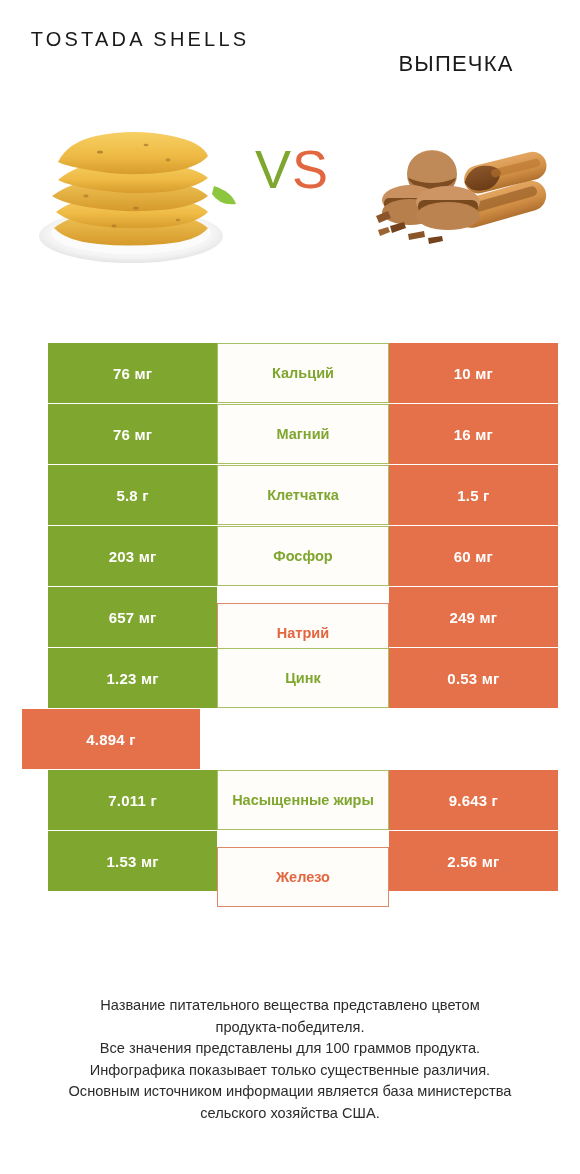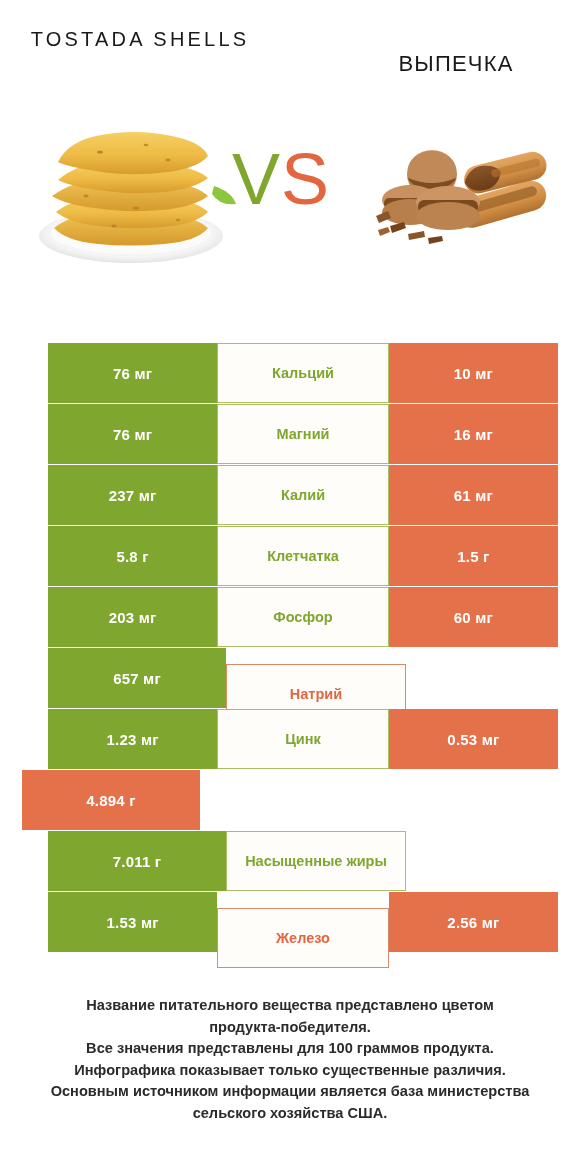--- a/index.html
+++ b/index.html
@@ -30,22 +30,22 @@
   }
 
   
   .hero { position: relative; height: 215px; }
 
   .food-left { position: absolute; left: 28px; top: 0px; width: 210px; height: 170px; }
   .food-right { position: absolute; left: 372px; top: 38px; width: 182px; height: 112px; }
 
   .vs {
     position: absolute; left: 232px; top: 38px;
-    width: 120px; 
-    font-size: 72px; font-weight: 400;
+    width: 120px; text-align: center;
+    font-size: 54px; font-weight: 400;
     font-family: "Liberation Sans", sans-serif;
     letter-spacing: 1px;
   }
   .vs .v { color: #7fa62e; }
   .vs .s { color: #e2663f; }
 
   
   .table { position: absolute; left: 22px; top: 343px; width: 536px; }
   .row { display: flex; height: 60px; margin-bottom: 1px; }
 
@@ -71,21 +71,21 @@
     overflow: hidden; white-space: nowrap;
   }
   .cell-label.two-line { white-space: normal; }
   .win-green  { color: #7fa62e; border-color: #a8bf63; }
   .win-orange { color: #e2663f; border-color: #dd8a6b; margin-top: 16px; }
 
   
   .note {
     position: absolute; left: 30px; top: 995px; width: 520px;
     text-align: center; color: #2b2b2b;
-    font-size: 14.6px; line-height: 21.5px; font-weight: 700;
+    font-size: 14.6px; line-height: 21.5px; font-weight: 400;
   }
   .note div { white-space: nowrap; }
 </style>
 </head>
 <body>
 
 <div class="page">
 
   <div class="titles">
     <div class="title title-left">TOSTADA SHELLS</div>
@@ -197,56 +197,53 @@
       <div class="cell-label win-green">Кальций</div>
       <div class="cell-val cell-right">10 мг</div>
     </div>
 
     <div class="row">
       <div class="cell-val cell-left">76 мг</div>
       <div class="cell-label win-green">Магний</div>
       <div class="cell-val cell-right">16 мг</div>
     </div>
 
-    <div class="row">
-      <div class="cell-val cell-left">237 мг</div>
-      <div class="cell-label win-green">Калий</div>
-      <div class="cell-val cell-right">61 мг</div>
-    </div>
 
     <div class="row">
       <div class="cell-val cell-left">5.8 г</div>
       <div class="cell-label win-green">Клетчатка</div>
       <div class="cell-val cell-right">1.5 г</div>
     </div>
 
     <div class="row">
       <div class="cell-val cell-left">203 мг</div>
       <div class="cell-label win-green">Фосфор</div>
       <div class="cell-val cell-right">60 мг</div>
     </div>
 
     <div class="row">
       <div class="cell-val cell-left">657 мг</div>
       <div class="cell-label win-orange">Натрий</div>
+      <div class="cell-val cell-right">249 мг</div>
     </div>
 
     <div class="row">
       <div class="cell-val cell-left">1.23 мг</div>
       <div class="cell-label win-green">Цинк</div>
       <div class="cell-val cell-right">0.53 мг</div>
     </div>
 
     <div class="row">
       <div class="cell-val cell-right">4.894 г</div>
     </div>
 
     <div class="row">
       <div class="cell-val cell-left">7.011 г</div>
       <div class="cell-label win-green two-line">Насыщенные жиры</div>
+      <div class="cell-val cell-right">9.643 г</div>
     </div>
 
     <div class="row">
       <div class="cell-val cell-left">1.53 мг</div>
       <div class="cell-label win-orange">Железо</div>
       <div class="cell-val cell-right">2.56 мг</div>
     </div>
   </div>
 
   <div class="note">

